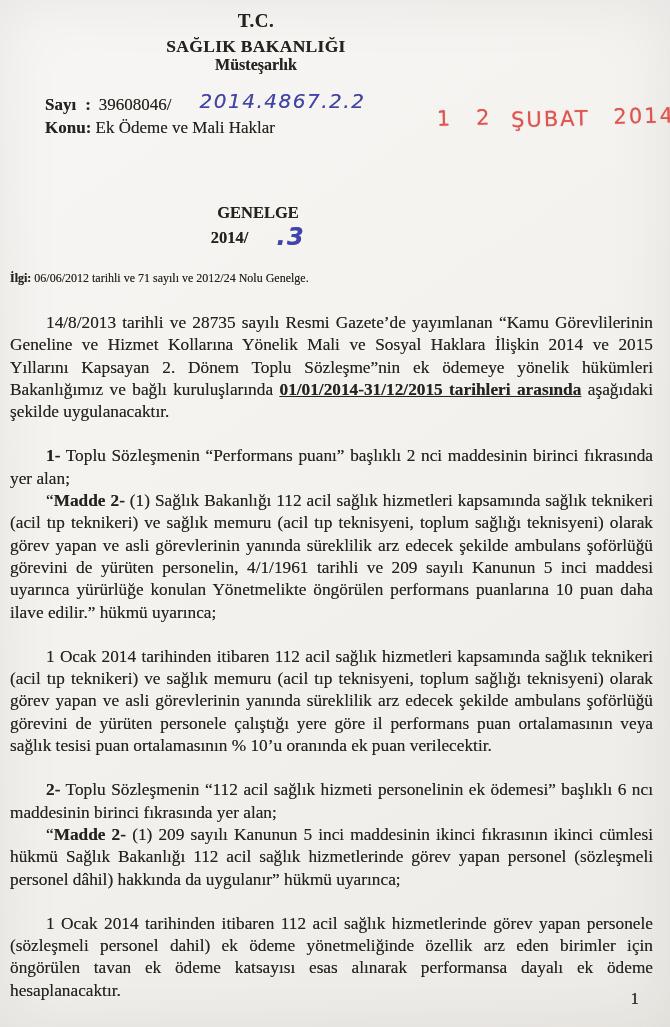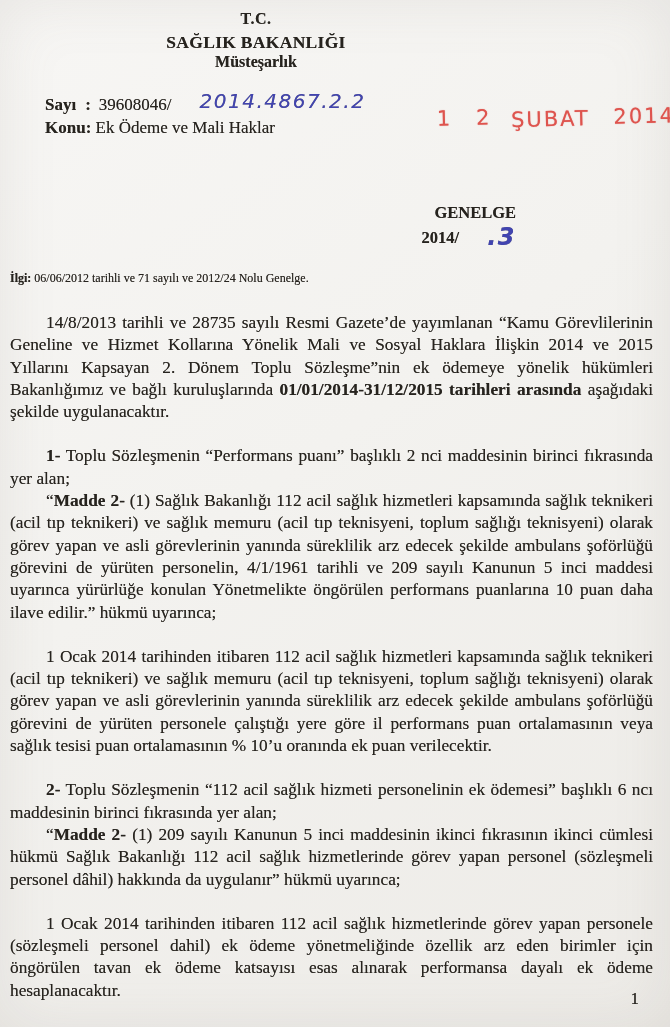--- a/index.html
+++ b/index.html
@@ -16,21 +16,21 @@
     box-shadow:inset 0 0 60px rgba(120,115,105,.12);
   }
   .txt{ text-shadow:0 0 .5px rgba(40,35,30,.55); }
   .b{ font-weight:bold; }
 
   
   .letterhead{
     position:absolute;top:10px;left:0;width:512px;
     text-align:center;line-height:1.15;
   }
-  .lh1{ font-size:16px;font-weight:bold;letter-spacing:.5px; }
+  .lh1{ font-size:19px;font-weight:bold;letter-spacing:.5px; }
   .lh2{ font-size:17.5px;font-weight:bold;margin-top:4px;letter-spacing:.3px;text-align:center; }
   .lh3{ font-size:16px;font-weight:bold;}
 
   
   .meta{ position:absolute;top:92px;left:45px;font-size:17px;line-height:23px; }
   .meta .sep{ padding:0 8px 0 9px;font-weight:bold; }
   .hw{
     font-family:"DejaVu Sans",sans-serif;
     font-style:italic;
     color:#4144b0;
@@ -48,37 +48,37 @@
     transform:rotate(-1.3deg);
     text-shadow:0 0 1px rgba(222,84,78,.6);
     white-space:nowrap;
   }
   .stamp .day{ position:relative;top:-3px;letter-spacing:6px; }
   .stamp .year{ position:relative;top:-1px;margin-left:8px; }
 
   
   .genelge{
     position:absolute;top:202px;left:0;width:516px;
-    text-align:right;font-weight:bold;font-size:16.5px;line-height:1.3;
+    text-align:center;font-weight:bold;font-size:16.5px;line-height:1.3;
   }
   .genelge-hw{ font-size:24px;line-height:1;position:relative;top:2px; }
 
   
   .ilgi{ position:absolute;top:271px;left:10px;right:18px;font-size:12px; }
 
   
   .doc-body{
     position:absolute;top:312px;left:10px;right:17px;
     font-size:17.3px;line-height:22.3px;
     text-align:justify;
   }
   .doc-body p{ margin:0;text-indent:36px; }
   .gap{ margin-top:22px !important; }
   .item{ text-indent:20px; }
-  .bu{ font-weight:bold;}
+  .bu{ font-weight:bold;text-decoration:underline; }
 
   .page-number{
     position:absolute;right:31px;bottom:18px;font-size:17px;
   }
 </style>
 </head>
 <body>
 
 <div class="page">
 

